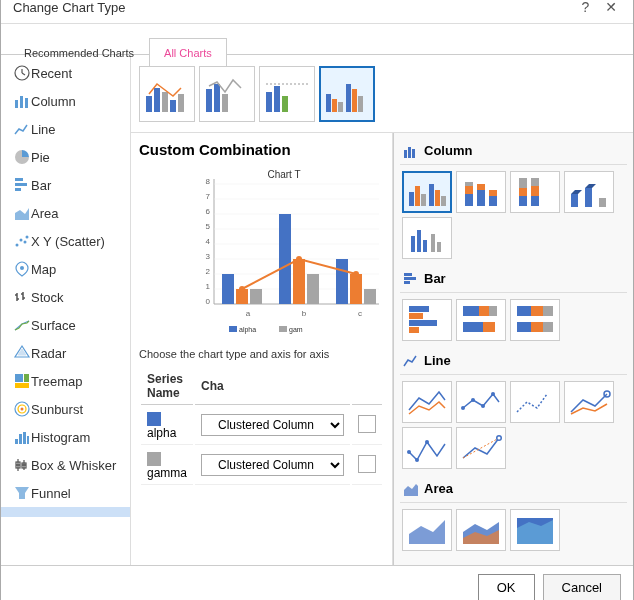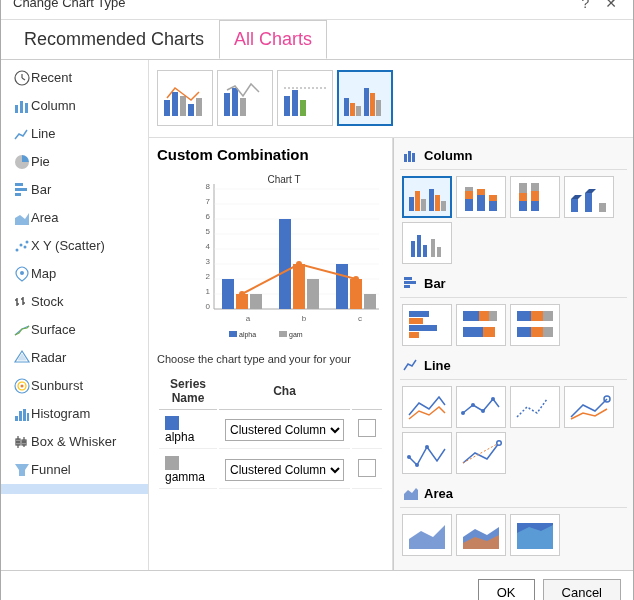--- a/index.html
+++ b/index.html
@@ -43,25 +43,25 @@
     .tabs-row {
       display: flex;
       padding: 0 8px;
       border-bottom: 1px solid #ccc;
       background: #fff;
     }
     
     .tab {
       padding: 8px 14px;
       cursor: pointer;
-      font-size: 18px;
+      font-size: 11px;
       color: #333;
       border: 1px solid transparent;
       position: relative;
-      top: 0;
+      top: 14px;
     }
     
     .tab.active {
       background: #fff;
       border: 1px solid #ccc;
       border-bottom: 1px solid #fff;
       color: #ec4899;
     }
     
     .content {
@@ -163,42 +163,42 @@
       text-align: right;
     }
     
     .series-table {
       margin-top: 4px;
       font-size: 12px;
       width: 100%;
     }
     
     .series-table thead tr th {
-      text-align: center;
+      text-align: left;
       padding: 4px 6px;
       border-bottom: 1px solid #ccc;
       font-weight: 600;
       color: #333;
     }
     
     .series-table tbody tr td {
       padding: 4px 6px;
       border-bottom: 1px solid #eee;
     }
     
     .series-color-box {
       width: 14px;
       height: 14px;
       display: inline-block;
       vertical-align: middle;
       margin-right: 4px;
     }
     
     .axis-dropdown {
-      padding: 2px 0;
+      padding: 2px 12px;
       font-size: 12px;
       border: 1px solid #aaa;
       background: #fff;
       min-width: 110px;
     }
     
     
     .chart-type-panel {
       width: 240px;
       border-left: 1px solid #ccc;
@@ -422,20 +422,30 @@
       <div class="sidebar-item">
         <div class="sidebar-icon">
           <svg width="16" height="16" viewBox="0 0 16 16">
               <polygon points="8,1 15,12 1,12" fill="none" stroke="#5b9bd5" stroke-width="1.2"></polygon>
               <polygon points="8,4 12,10 4,10" fill="#5b9bd5" opacity="0.3" stroke="#5b9bd5" stroke-width="1"></polygon>
             </svg>
         </div>
         <span>Radar</span>
       </div>
 
+      <div class="sidebar-item">
+        <div class="sidebar-icon">
+          <svg width="16" height="16" viewBox="0 0 16 16">
+              <rect x="1" y="1" width="8" height="8" fill="#5b9bd5"></rect>
+              <rect x="10" y="1" width="5" height="8" fill="#70ad47"></rect>
+              <rect x="1" y="10" width="14" height="5" fill="#ffc000"></rect>
+            </svg>
+        </div>
+        <span>Treemap</span>
+      </div>
 
       <div class="sidebar-item">
         <div class="sidebar-icon">
           <svg width="16" height="16" viewBox="0 0 16 16">
               <circle cx="8" cy="8" r="7" fill="none" stroke="#5b9bd5" stroke-width="1.2"></circle>
               <circle cx="8" cy="8" r="4" fill="none" stroke="#ffc000" stroke-width="1.2"></circle>
               <circle cx="8" cy="8" r="1.5" fill="#ed7d31"></circle>
             </svg>
         </div>
         <span>Sunburst</span>
@@ -582,21 +592,21 @@
               <circle cx="115" cy="95" r="3" fill="#ed7d31"></circle>
               <circle cx="172" cy="110" r="3" fill="#ed7d31"></circle>
 
               <rect x="45" y="162" width="8" height="6" fill="#4472c4"></rect>
               <text x="55" y="168" font-size="7" fill="#333">alpha</text>
               <rect x="95" y="162" width="8" height="6" fill="#a5a5a5"></rect>
               <text x="105" y="168" font-size="7" fill="#333">gam</text>
             </svg>
           </div>
 
-          <div class="choose-text">Choose the chart type and your for your</div>
+          <div class="choose-text">Choose the chart type and axis for axis</div>
 
           <table class="series-table">
             <thead>
               <tr>
                 <th>Series Name</th>
                 <th>Cha</th>
                 <th></th>
               </tr>
             </thead>
             <tbody>

